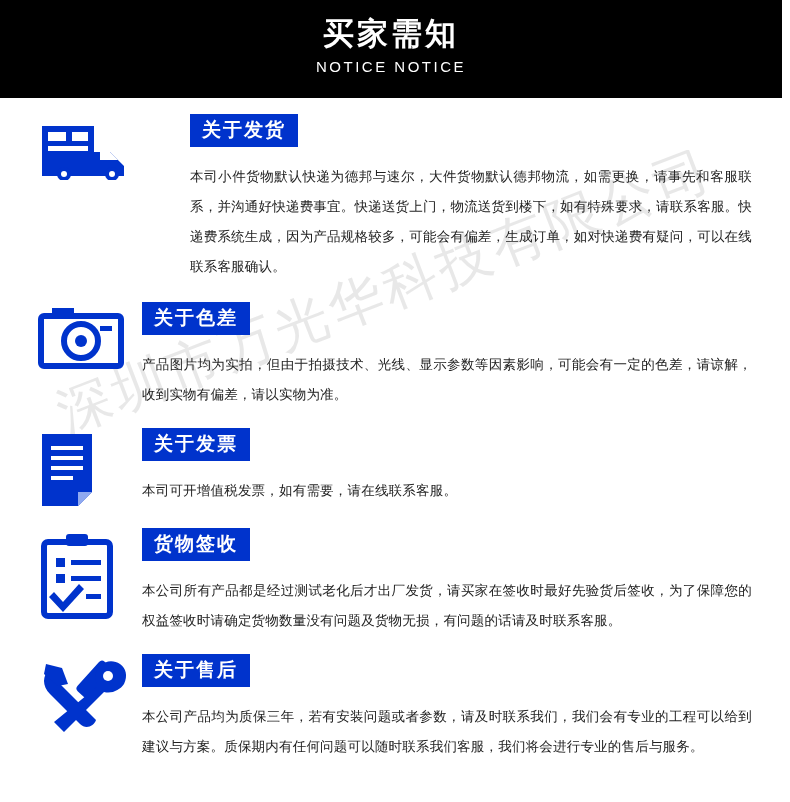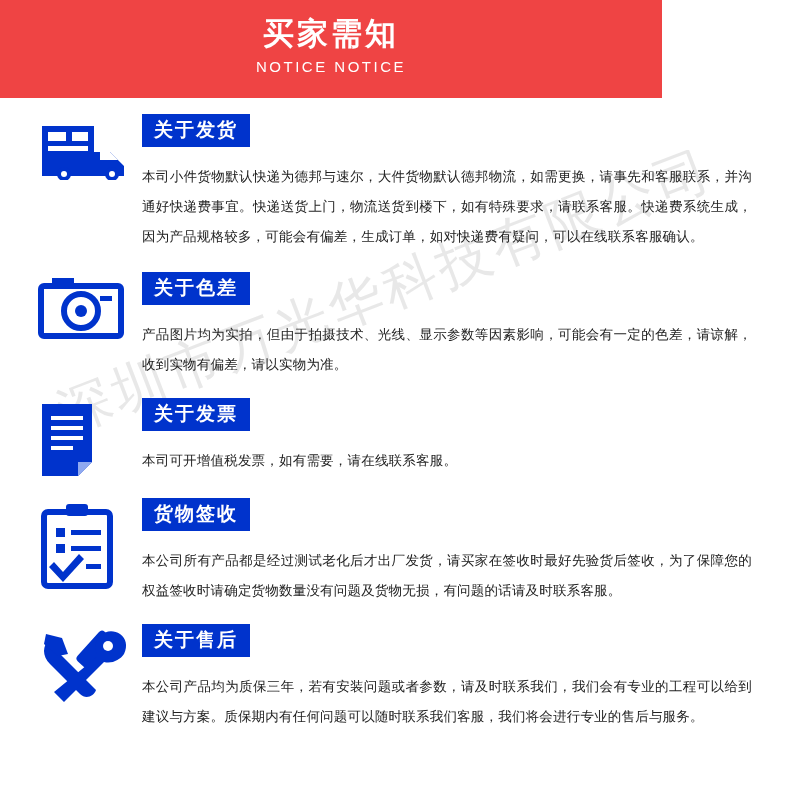--- a/index.html
+++ b/index.html
@@ -14,23 +14,23 @@
     position: relative;
     width: 790px;
     height: 802px;
     background: #ffffff;
     overflow: hidden;
   }
 
   
   .header {
     position: relative;
-    width: 662px;
+    width: 782px;
     height: 98px;
-    background: #ef4444;
+    background: #000000;
     text-align: center;
     color: #ffffff;
     padding-top: 13px;
   }
   .header-title {
     font-size: 31px;
     font-weight: bold;
     letter-spacing: 3px;
     line-height: 42px;
   }
@@ -102,21 +102,21 @@
   .sec-text {
     margin-top: 15px;
     font-size: 13.5px;
     color: #222222;
     line-height: 30px;
     text-align: justify;
     letter-spacing: 0.2px;
   }
 
   
-  .s1 { margin-bottom: 18px; }
+  .s1 { margin-bottom: 18px; gap: 48px; }
   .s2 { margin-bottom: 16px; }
   .s3 { margin-bottom: 18px; }
   .s4 { margin-bottom: 16px; }
   .s5 { margin-bottom: 0; }
 
   svg { display: block; }
 </style>
 </head>
 <body>
 

